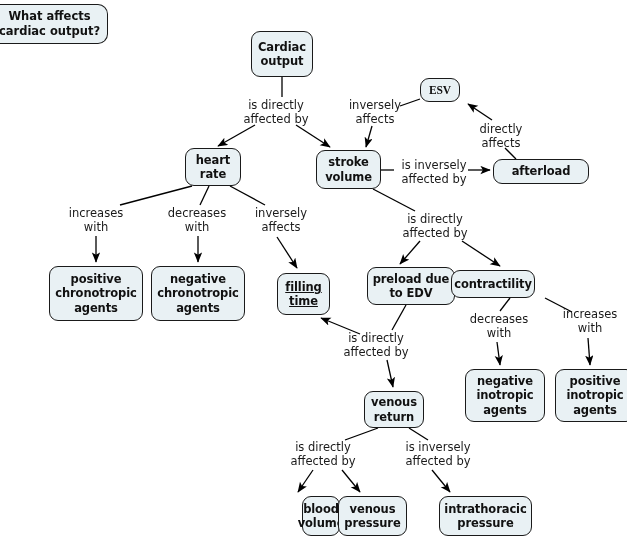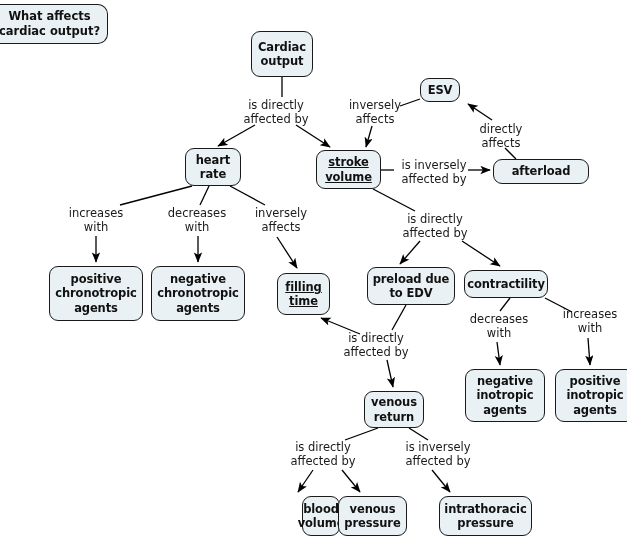--- a/index.html
+++ b/index.html
@@ -152,29 +152,29 @@
   <div class="question-box" style="left:-8px; top:4px; width:116px; height:40px;">
     <span>What affects
 cardiac output?</span>
   </div>
 
   <div id="nodes-layer">
       <div class="node" style="left: 251px; top: 31px; width: 62px; height: 46px;">
         <span style="white-space: pre-line;">Cardiac
 output</span>
       </div>
-      <div class="node" style="left: 420px; top: 78px; width: 40px; height: 24px;">
+      <div class="node" style="left: 420px; top: 78px; width: 40px; height: 24px; font-family: Liberation Serif, serif;">
         <span style="white-space: pre-line;">ESV</span>
       </div>
       <div class="node" style="left: 185px; top: 148px; width: 56px; height: 38px;">
         <span style="white-space: pre-line;">heart
 rate</span>
       </div>
       <div class="node" style="left: 316px; top: 150px; width: 65px; height: 39px;">
-        <span style="white-space: pre-line; text-decoration: underline;">stroke
+        <span style="white-space: pre-line;">stroke
 volume</span>
       </div>
       <div class="node" style="left: 493px; top: 159px; width: 96px; height: 25px;">
         <span style="white-space: pre-line;">afterload</span>
       </div>
       <div class="node" style="left: 49px; top: 266px; width: 94px; height: 55px;">
         <span style="white-space: pre-line;">positive
 chronotropic
 agents</span>
       </div>
@@ -184,21 +184,21 @@
 agents</span>
       </div>
       <div class="node" style="left: 277px; top: 273px; width: 53px; height: 42px;">
         <span style="white-space: pre-line; text-decoration: underline;">filling
 time</span>
       </div>
       <div class="node" style="left: 367px; top: 267px; width: 88px; height: 38px;">
         <span style="white-space: pre-line;">preload due
 to EDV</span>
       </div>
-      <div class="node" style="left: 464px; top: 270px; width: 84px; height: 28px;">
+      <div class="node" style="left: 451px; top: 270px; width: 84px; height: 28px;">
         <span style="white-space: pre-line;">contractility</span>
       </div>
       <div class="node" style="left: 364px; top: 391px; width: 60px; height: 37px;">
         <span style="white-space: pre-line;">venous
 return</span>
       </div>
       <div class="node" style="left: 465px; top: 369px; width: 80px; height: 53px;">
         <span style="white-space: pre-line;">negative
 inotropic
 agents</span>

